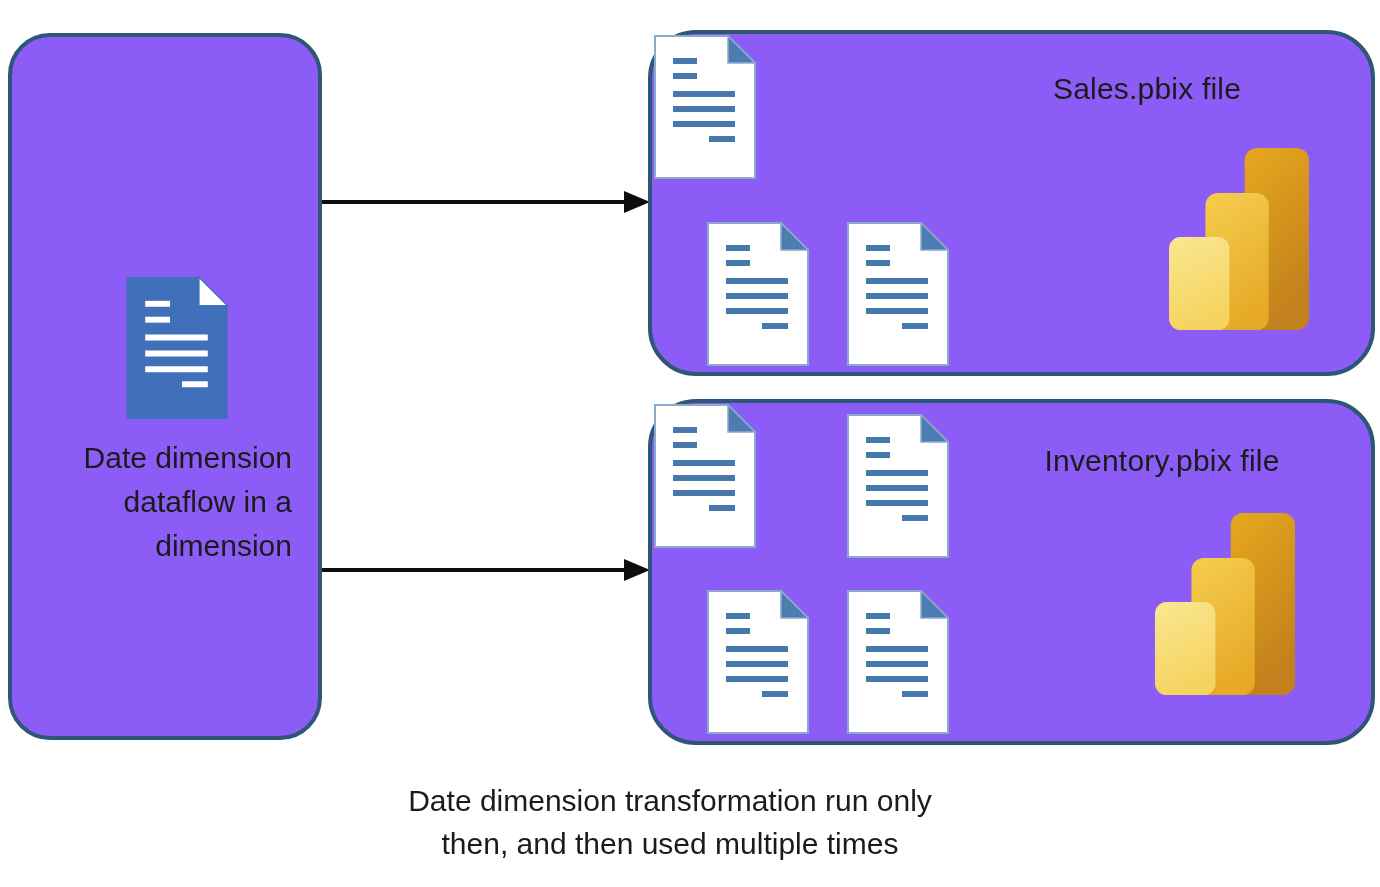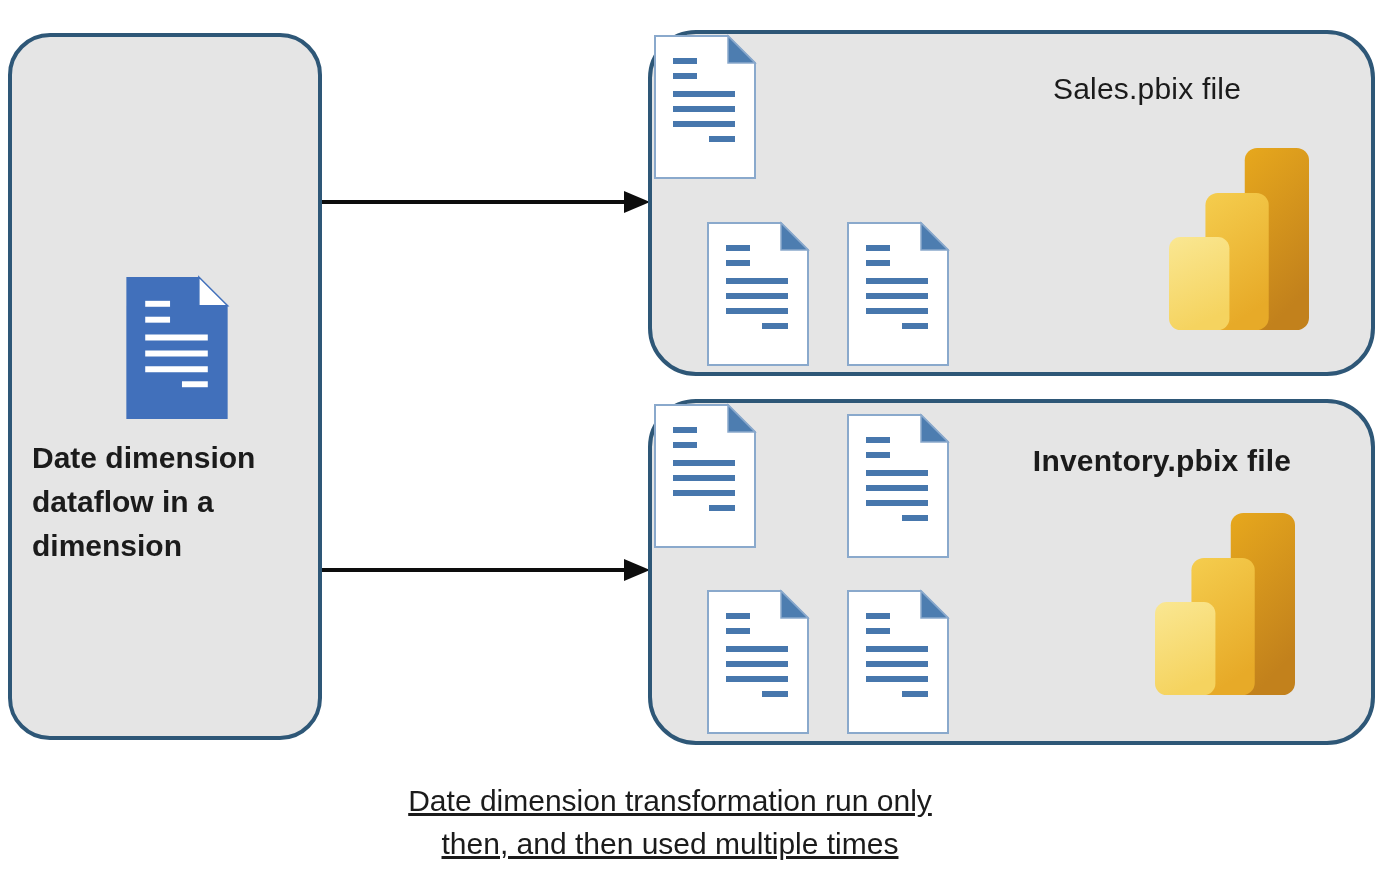--- a/index.html
+++ b/index.html
@@ -1,39 +1,39 @@
 <!DOCTYPE html>
 <html><head>
 <meta charset="utf-8">
 <style>
   html,body{margin:0;padding:0;background:#fff;}
   .canvas{
     position:relative;width:1380px;height:887px;background:#fff;overflow:hidden;
     font-family:"Liberation Sans", sans-serif;color:#1a1a1a;
   }
   .box{
-    position:absolute;background:#e5e5e5;border:4px solid #2e5777;box-sizing:border-box;
+    position:absolute;background:#8b5cf6;border:4px solid #2e5777;box-sizing:border-box;
   }
   .left-box{left:8px;top:33px;width:314px;height:707px;border-radius:42px;}
   .right-box{left:648px;width:727px;height:346px;border-radius:48px;}
   .sales-box{top:30px;}
-  .inventory-box{top:399px;font-weight:bold;}
+  .inventory-box{top:399px;}
   .box-title{
     position:absolute;text-align:center;font-size:30px;letter-spacing:0.2px;
     color:#1b1b1b;white-space:nowrap;
   }
   .sales-title{left:325px;top:38px;width:340px;}
   .inventory-title{left:330px;top:41px;width:360px;}
   .source-label{
-    position:absolute;left:32px;top:436px;width:274px;text-align:left;
-    font-size:30px;line-height:44px;color:#1b1b1b;font-weight:bold;
+    position:absolute;left:18px;top:436px;width:274px;text-align:right;
+    font-size:30px;line-height:44px;color:#1b1b1b;
   }
   .caption{
     position:absolute;left:270px;top:779px;width:800px;text-align:center;
-    font-size:30px;line-height:43px;color:#1b1b1b;text-decoration:underline;
+    font-size:30px;line-height:43px;color:#1b1b1b;
   }
   .doc{position:absolute;width:106px;height:146px;}
   .source-doc{left:112px;top:238px;width:106px;height:146px;}
   
   .sales-box .doc:nth-of-type(1){left:53px;top:13px;}
   .sales-box .doc:nth-of-type(2){left:53px;top:187px;}
   .sales-box .doc:nth-of-type(3){left:193px;top:187px;}
   
   .inventory-box .doc:nth-of-type(1){left:53px;top:10px;}
   .inventory-box .doc:nth-of-type(2){left:193px;top:10px;}

